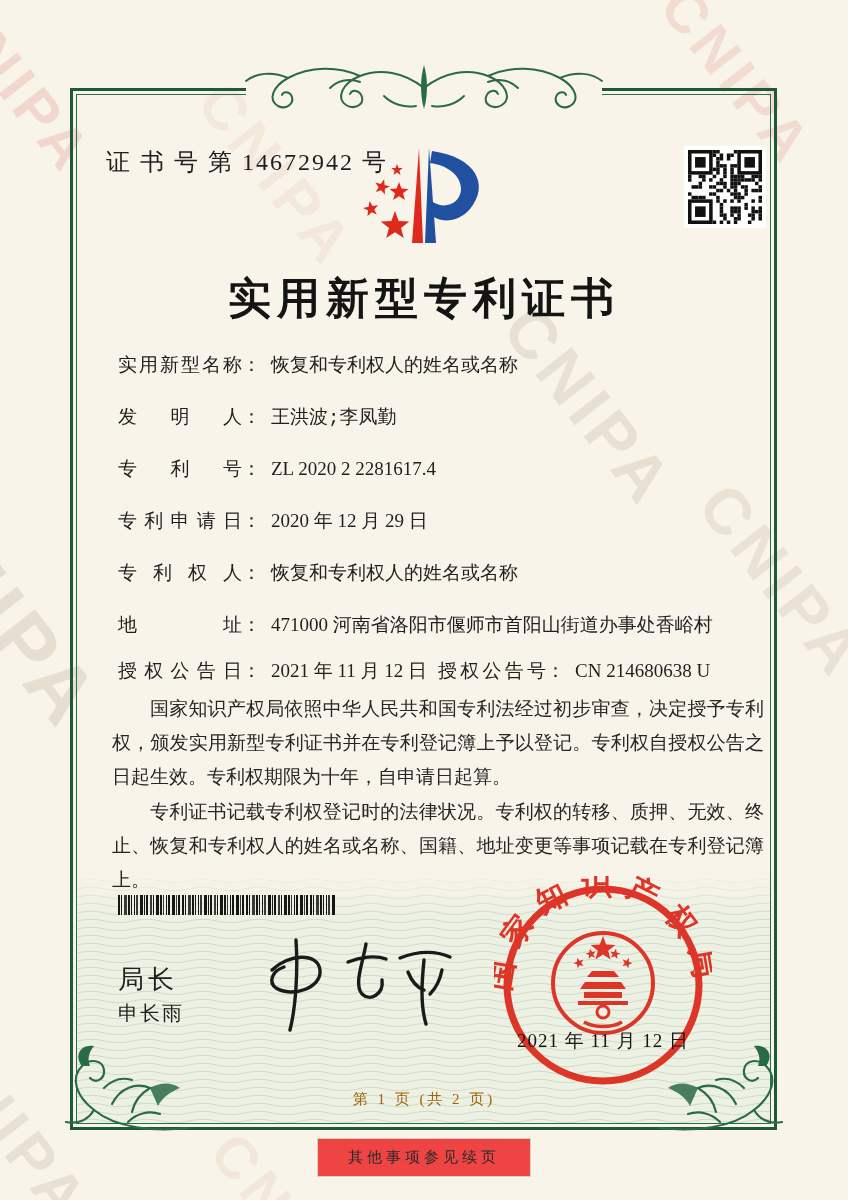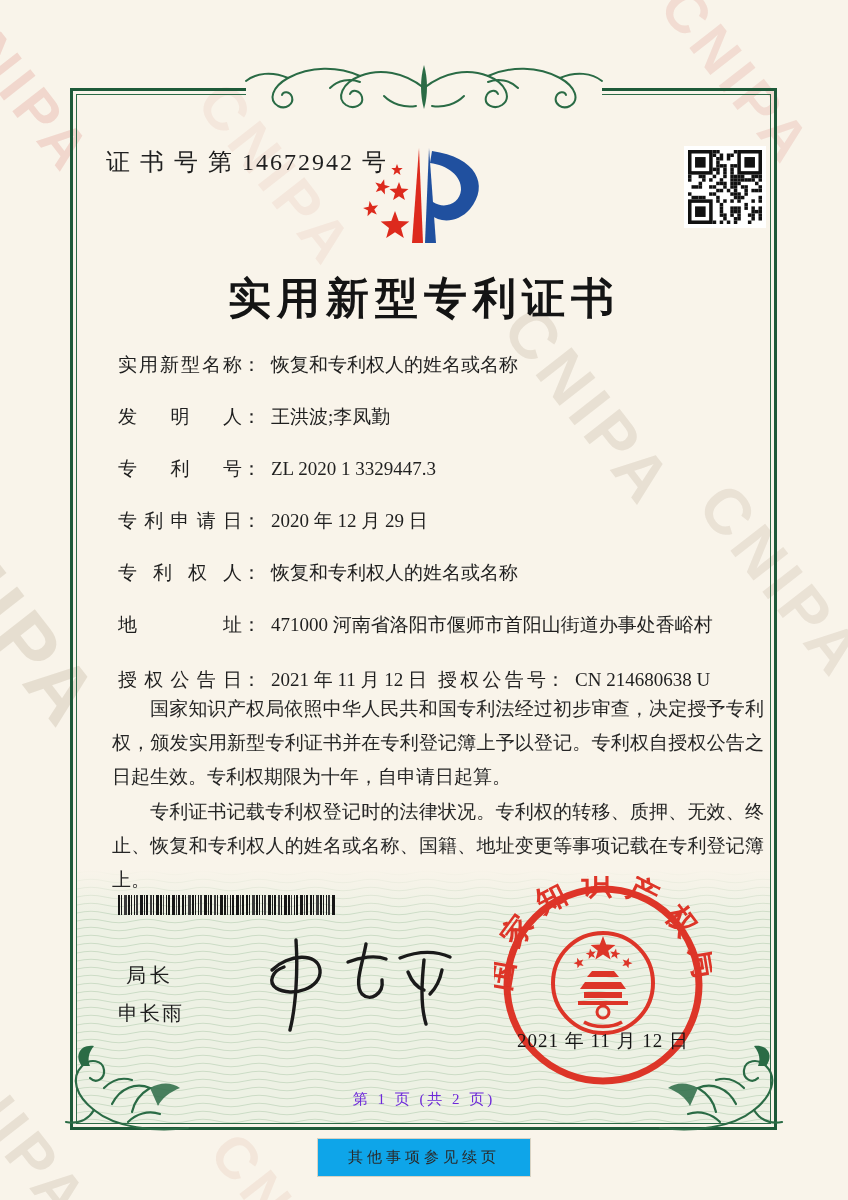--- a/index.html
+++ b/index.html
@@ -49,35 +49,35 @@
   .fpair2{position:absolute;left:320px;top:0;white-space:nowrap;}
   .fpair2 .flabel{width:108px;}
   
   #body-text{
     position:absolute;left:112px;top:692px;width:652px;
     font-size:19px;line-height:1.8;text-align:justify;color:#262626;
   }
   #body-text p{margin:0;text-indent:2em;}
   
   #barcode{position:absolute;left:118px;top:895px;width:224px;height:20px;}
-  #director-label{position:absolute;left:118px;top:962px;font-size:20px;letter-spacing:4px;margin-left:8px;}
+  #director-label{position:absolute;left:118px;top:962px;font-size:26px;letter-spacing:4px;}
   #director-name{position:absolute;left:118px;top:1000px;font-size:20px;letter-spacing:2px;text-align:center;}
   #signature{position:absolute;left:242px;top:930px;}
   #seal{position:absolute;left:494px;top:876px;}
   #seal-date{
     position:absolute;left:494px;top:1028px;width:218px;text-align:center;
     font-size:19px;color:#151515;z-index:4;letter-spacing:1px;
   }
   #footer-page{
     position:absolute;left:0;right:0;top:1090px;text-align:center;
-    font-size:15px;letter-spacing:3px;color:#6d28d9;z-index:4;
+    font-size:15px;letter-spacing:3px;color:#a16207;z-index:4;
   }
   #continuation{
     position:absolute;left:50%;transform:translateX(-50%);top:1138px;
-    background:#0ea5e9;border:1px solid #d8d2c2;padding:9px 30px;
+    background:#ef4444;border:1px solid #d8d2c2;padding:9px 30px;
     font-size:15px;letter-spacing:4px;color:#2a2a2a;
   }
   .abs-text{white-space:nowrap;}
 </style>
 </head>
 <body>
 
 <div id="page">
 
   <span class="wm" style="left:-20px;top:-18px;font-size:58px;color:rgba(208,100,88,0.20);">CNIPA</span>
@@ -308,36 +308,36 @@
         <rect x="59.9" y="70.5" width="3.5" height="3.5" fill="#111"></rect>
       </svg>
   </div>
 
   <div id="title">实用新型专利证书</div>
 
   <div id="fields">
     <div class="frow" style="top:0;">
       <span class="flabel">实用新型名称</span><span>：</span><span class="fvalue">恢复和专利权人的姓名或名称</span>
     </div>
-    <div class="frow" style="top:52px;">
+    <div class="frow" style="top:52px;font-family:Liberation Mono, monospace;">
       <span class="flabel">发明人</span><span>：</span><span class="fvalue">王洪波;李凤勤</span>
     </div>
     <div class="frow" style="top:104px;">
-      <span class="flabel">专利号</span><span>：</span><span class="fvalue">ZL 2020 1 3329447.3</span>
+      <span class="flabel">专利号</span><span>：</span><span class="fvalue">ZL 2020 2 2281617.4</span>
     </div>
     <div class="frow" style="top:156px;">
       <span class="flabel">专利申请日</span><span>：</span><span class="fvalue">2020 年 12 月 29 日</span>
     </div>
     <div class="frow" style="top:208px;">
       <span class="flabel">专利权人</span><span>：</span><span class="fvalue">恢复和专利权人的姓名或名称</span>
     </div>
     <div class="frow" style="top:260px;">
       <span class="flabel">地址</span><span>：</span><span class="fvalue">471000 河南省洛阳市偃师市首阳山街道办事处香峪村</span>
     </div>
-    <div class="frow" style="top:315px;width:610px;">
+    <div class="frow" style="top:306px;width:610px;">
       <span class="flabel">授权公告日</span><span>：</span><span class="fvalue">2021 年 11 月 12 日</span>
       <span class="fpair2">
         <span class="flabel">授权公告号</span><span>：</span><span class="fvalue">CN 214680638 U</span>
       </span>
     </div>
   </div>
 
   <div id="body-text">
     <p>国家知识产权局依照中华人民共和国专利法经过初步审查，决定授予专利权，颁发实用新型专利证书并在专利登记簿上予以登记。专利权自授权公告之日起生效。专利权期限为十年，自申请日起算。</p>
     <p>专利证书记载专利权登记时的法律状况。专利权的转移、质押、无效、终止、恢复和专利权人的姓名或名称、国籍、地址变更等事项记载在专利登记簿上。</p>

